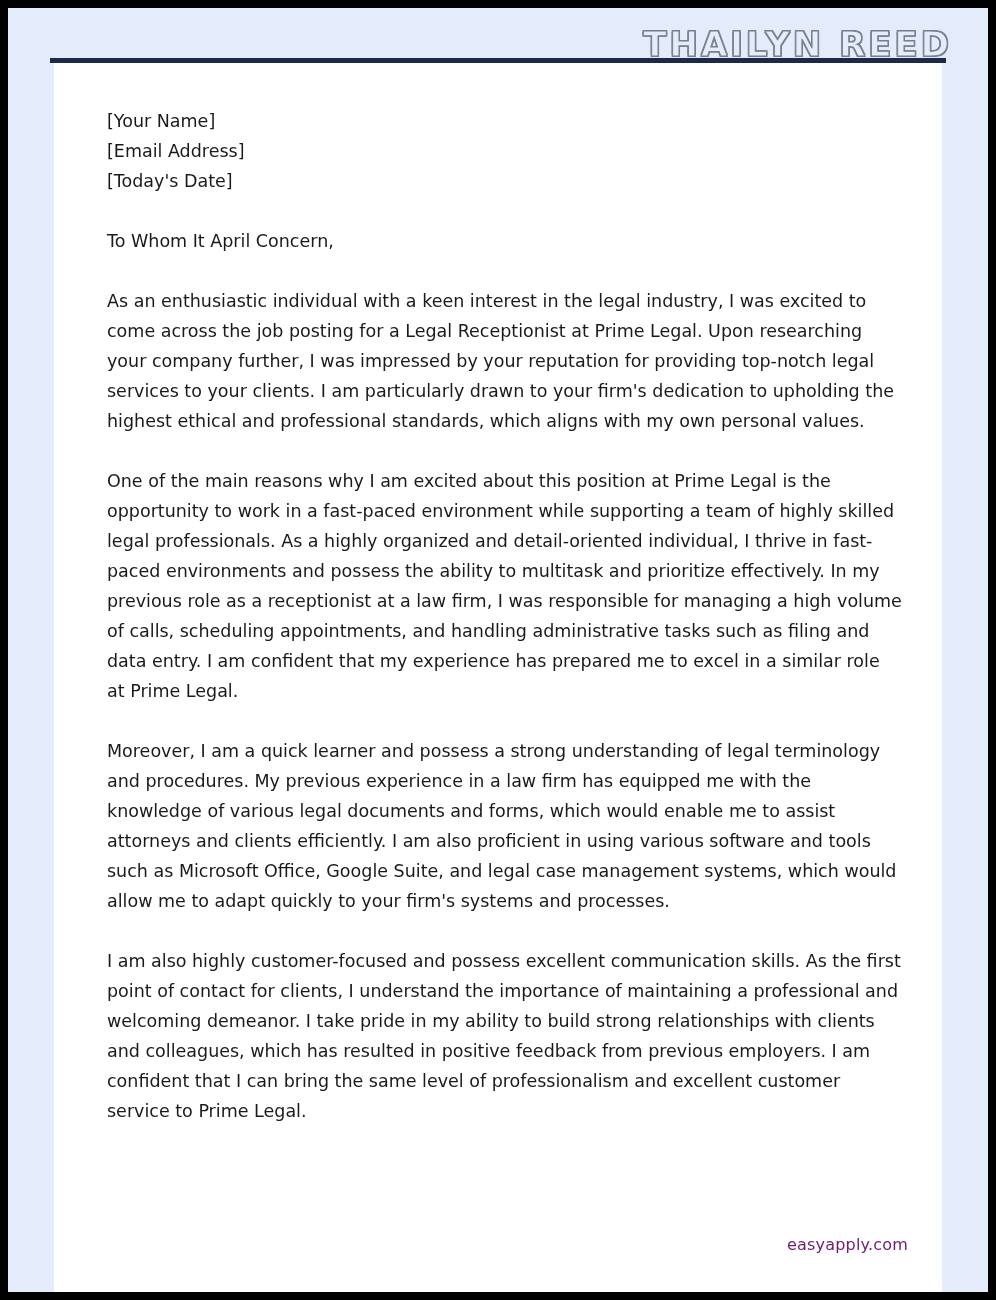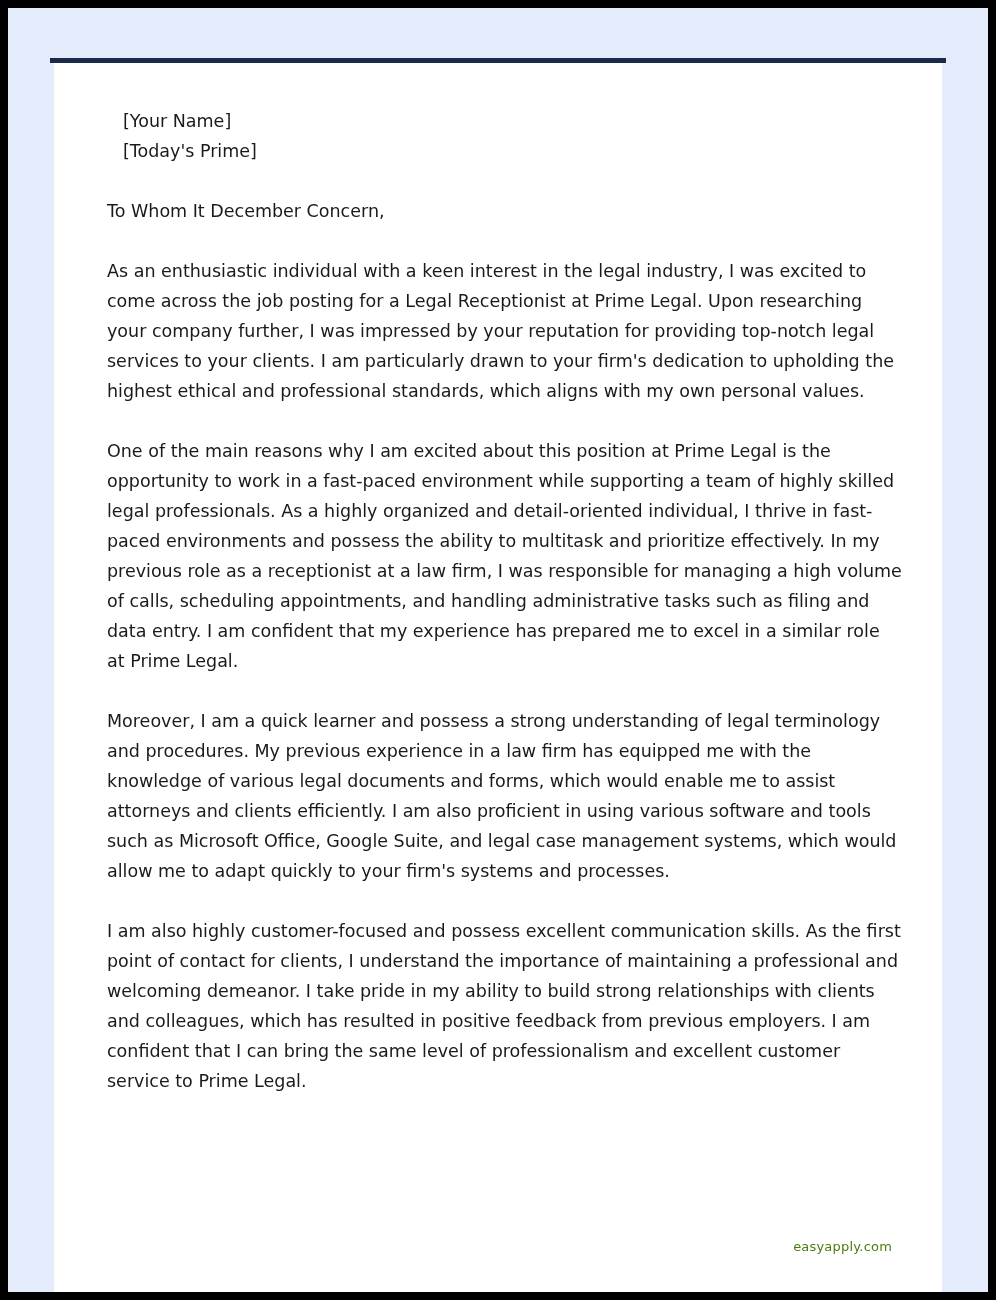--- a/index.html
+++ b/index.html
@@ -73,49 +73,53 @@
     font-family: "DejaVu Sans", "Liberation Sans", sans-serif;
   }
   .letter .addr-line {
     display: block;
     white-space: nowrap;
   }
   .letter p {
     margin: 0 0 30px 0;
   }
   .letter .addr-block {
-    margin: 0 0 30px 16px;
+    margin: 0 0 30px 0;
   }
   .watermark {
     position: absolute;
-    right: 50px;
+    right: 34px;
     bottom: 38px;
-    font-size: 13px;
-    color: #4d7c0f;
+    font-size: 16px;
+    color: #701a75;
     font-family: "DejaVu Sans", "Liberation Sans", sans-serif;
     letter-spacing: 0.2px;
   }
 </style>
 </head>
 <body>
 
 <div class="page">
 
+  <div class="header">
+    <div class="header-name">THAILYN REED</div>
+  </div>
 
   <div class="rule"></div>
 
   <div class="sheet">
     <div class="letter">
 
       <div class="addr-block">
         <span class="addr-line">[Your Name]</span>
-        <span class="addr-line">[Today's Prime]</span>
+        <span class="addr-line">[Email Address]</span>
+        <span class="addr-line">[Today's Date]</span>
       </div>
 
-      <p>To Whom It December Concern,</p>
+      <p>To Whom It April Concern,</p>
       <p>As an enthusiastic individual with a keen interest in the legal industry, I was excited to come across the job posting for a Legal Receptionist at Prime Legal. Upon researching your company further, I was impressed by your reputation for providing top-notch legal services to your clients. I am particularly drawn to your firm's dedication to upholding the highest ethical and professional standards, which aligns with my own personal values.</p>
       <p>One of the main reasons why I am excited about this position at Prime Legal is the opportunity to work in a fast-paced environment while supporting a team of highly skilled legal professionals. As a highly organized and detail-oriented individual, I thrive in fast-paced environments and possess the ability to multitask and prioritize effectively. In my previous role as a receptionist at a law firm, I was responsible for managing a high volume of calls, scheduling appointments, and handling administrative tasks such as filing and data entry. I am confident that my experience has prepared me to excel in a similar role at Prime Legal.</p>
       <p>Moreover, I am a quick learner and possess a strong understanding of legal terminology and procedures. My previous experience in a law firm has equipped me with the knowledge of various legal documents and forms, which would enable me to assist attorneys and clients efficiently. I am also proficient in using various software and tools such as Microsoft Office, Google Suite, and legal case management systems, which would allow me to adapt quickly to your firm's systems and processes.</p>
       <p>I am also highly customer-focused and possess excellent communication skills. As the first point of contact for clients, I understand the importance of maintaining a professional and welcoming demeanor. I take pride in my ability to build strong relationships with clients and colleagues, which has resulted in positive feedback from previous employers. I am confident that I can bring the same level of professionalism and excellent customer service to Prime Legal.</p>
 
     </div>
 
     <div class="watermark">easyapply.com</div>
   </div>
 

